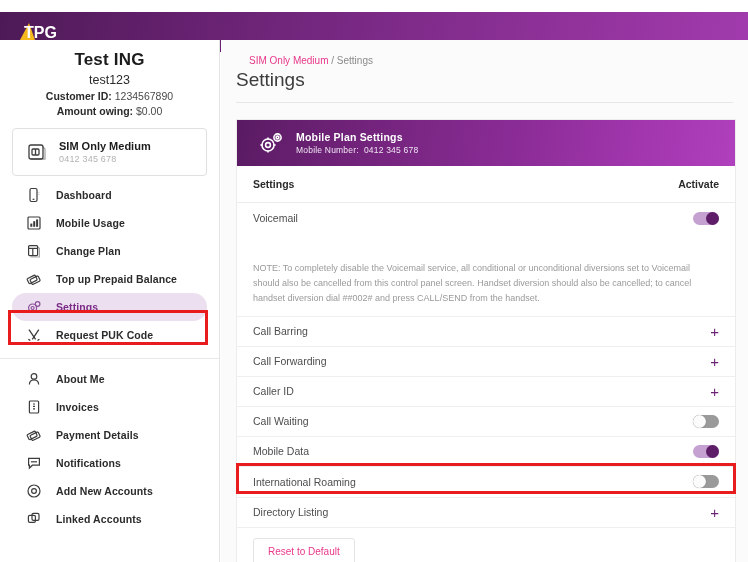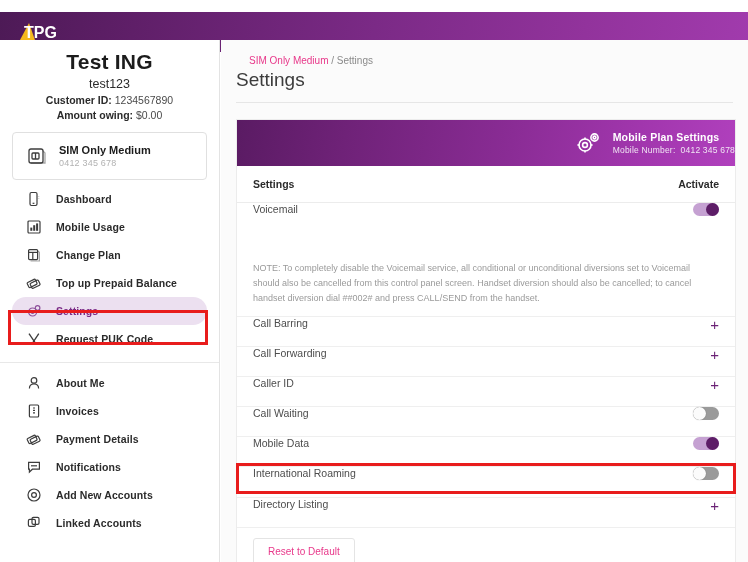--- a/index.html
+++ b/index.html
@@ -24,21 +24,21 @@
   
   .sidebar{
     position:absolute; left:0; top:40px; width:220px; height:522px;
     background:#ffffff;
     border-right:1px solid #e3e3e3;
   }
   .acct{
     padding-top:10px; text-align:center;
   }
   .acct .name{
-    font-size:21px; font-weight:bold; color:#1c1c1c; letter-spacing:.2px;
+    font-size:17px; font-weight:bold; color:#1c1c1c; letter-spacing:.2px;
   }
   .acct .user{
     font-size:12.5px; color:#2b2b2b; margin-top:3px;
   }
   .acct .row{
     font-size:10.5px; color:#2b2b2b; margin-top:3px;
   }
   .acct .row b{ font-weight:bold; }
   .acct .row .val{ font-weight:normal; color:#4a4a4a;}
 
@@ -89,35 +89,35 @@
     position:absolute; left:15px; top:62px; width:497px; height:1px; background:#e6e6e6;
   }
 
   .panel{
     position:absolute; left:15px; top:79px; width:500px;
     background:#fff; border:1px solid #ececec;
   }
   .panel-head{
     height:46px;
     background:linear-gradient(100deg,#5a1b63 0%,#6f2278 22%,#8a2c95 55%,#a136ad 80%,#b040bd 100%);
-    display:flex; align-items:center; padding-left:11px;justify-content:flex-end;
+    display:flex; align-items:center; padding-left:20px;
   }
   .panel-head .gic{ width:30px; height:28px; flex:0 0 30px; margin-right:9px;}
   .panel-head .ttl{ font-size:10.5px; font-weight:bold; color:#fff; letter-spacing:.2px;}
   .panel-head .sub{ font-size:8.5px; color:#f0e4f3; margin-top:2px; letter-spacing:.2px;}
 
   .colhead{
     display:flex; align-items:center; justify-content:space-between;
     height:37px; padding:0 16px;
     border-bottom:1px solid #ececec;
   }
   .colhead span{ font-size:10.5px; font-weight:bold; color:#2b2b2b; }
 
   .srow{
-    display:flex; align-items:flex-start; justify-content:space-between;
+    display:flex; align-items:center; justify-content:space-between;
     min-height:30px; padding:0 16px;
     border-bottom:1px solid #efefef;
     position:relative;
     gap:28px;
   }
   .srow .lbl{ font-size:10.5px; color:#4d4d4d; }
 
   .noterow{
     padding:2px 16px 10px 16px;
     border-bottom:1px solid #efefef;

